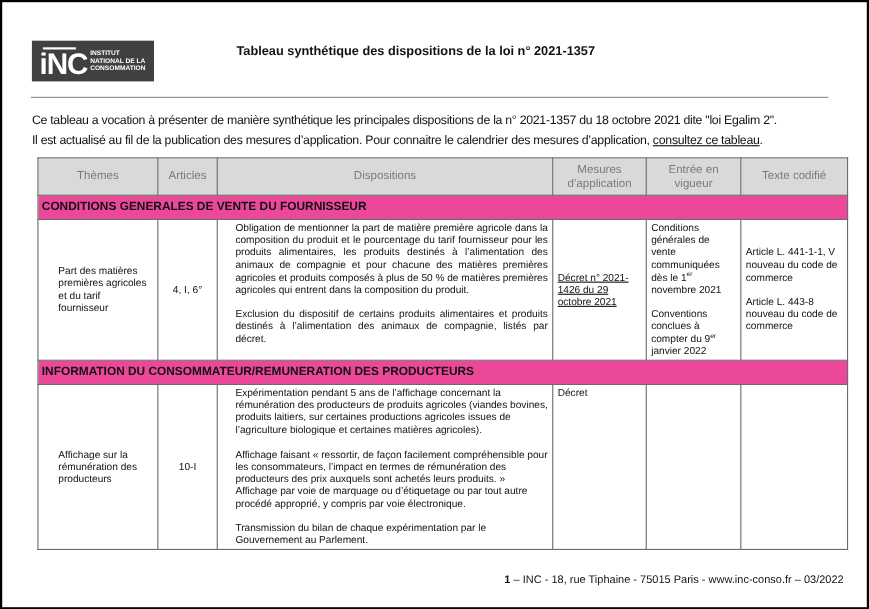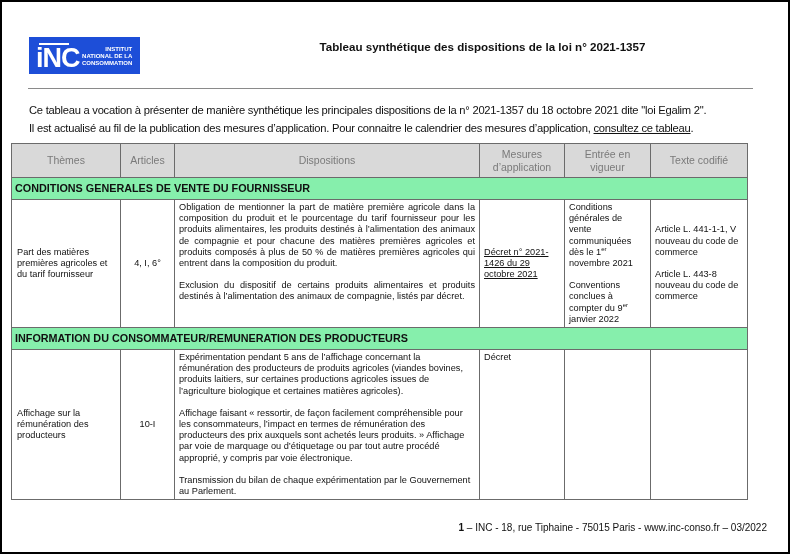--- a/index.html
+++ b/index.html
@@ -1,33 +1,33 @@
 <!DOCTYPE html>
 <html><head>
 <meta charset="utf-8">
 <style>
   html,body{margin:0;padding:0;}
   body{width:790px;height:554px;background:#ffffff;position:relative;overflow:hidden;font-family:"Liberation Sans",sans-serif;}
   .frame{position:absolute;left:0;top:0;width:786px;height:550px;border:2px solid #000;}
-  .logo{position:absolute;left:29px;top:37px;width:111px;height:37px;background:#1d4ed8;text-align:right;}
+  .logo{position:absolute;left:29px;top:37px;width:111px;height:37px;background:#404040;}
   .logo .bar{position:absolute;left:10px;top:6px;width:30px;height:2px;background:#fff;}
   .logo .inc{position:absolute;left:7px;top:6px;color:#fff;font-weight:bold;font-size:27px;letter-spacing:-1px;line-height:30px;font-family:"Liberation Sans",sans-serif;}
   .logo .sub{position:absolute;left:53px;top:9px;color:#fff;font-size:6px;line-height:7px;font-weight:bold;}
-  .title{position:absolute;left:215px;top:39px;width:535px;text-align:center;font-weight:bold;font-size:11.6px;line-height:15px;color:#111;}
+  .title{position:absolute;left:215px;top:39px;width:535px;text-align:left;font-weight:bold;font-size:11.6px;line-height:15px;color:#111;}
   .rule{position:absolute;left:28px;top:88px;width:725px;height:1px;background:#8a8a8a;}
   .intro{position:absolute;left:29px;top:101px;font-size:11.2px;line-height:18px;color:#111;font-family:"Liberation Sans",sans-serif;letter-spacing:-0.25px;}
   .intro a{color:#111;text-decoration:underline;}
-  table{position:absolute;left:11px;top:143px;border-collapse:collapse;width:736px;table-layout:fixed;font-size:9.2px;line-height:11.2px;color:#111;}
+  table{position:absolute;left:34px;top:143px;border-collapse:collapse;width:736px;table-layout:fixed;font-size:9.2px;line-height:11.2px;color:#111;}
   td,th{border:1.5px solid #6b6b6b;vertical-align:top;padding:2px 4px;}
   th{background:#d9d9d9;color:#7a7a7a;font-weight:normal;font-size:10.5px;line-height:13px;height:29px;vertical-align:middle;text-align:center;}
-  .section td{background:#86efac;font-weight:bold;font-size:10.8px;padding:4px 3px;vertical-align:middle;height:13px;}
-  .theme{vertical-align:middle;padding-left:5px;}
+  .section td{background:#ec4899;font-weight:bold;font-size:10.8px;padding:4px 3px;vertical-align:middle;height:13px;}
+  .theme{vertical-align:middle;padding-left:18px;}
   .art{vertical-align:middle;text-align:center;}
   .disp{text-align:justify;}
-  .disp p{margin:0 0 11px 0;}
+  .disp p{margin:0 0 11px 12px;}
   .disp p:last-child{margin-bottom:0;}
   .mid{vertical-align:middle;}
   .mes a{color:#111;text-decoration:underline;}
   .ent p,.code p{margin:0 0 11px 0;}
   .ent p:last-child,.code p:last-child{margin-bottom:0;}
   sup{font-size:6px;line-height:0;}
   .footer{position:absolute;right:23px;top:522px;font-size:10px;color:#111;}
   .footer b{font-weight:bold;}
 </style>
 </head>

